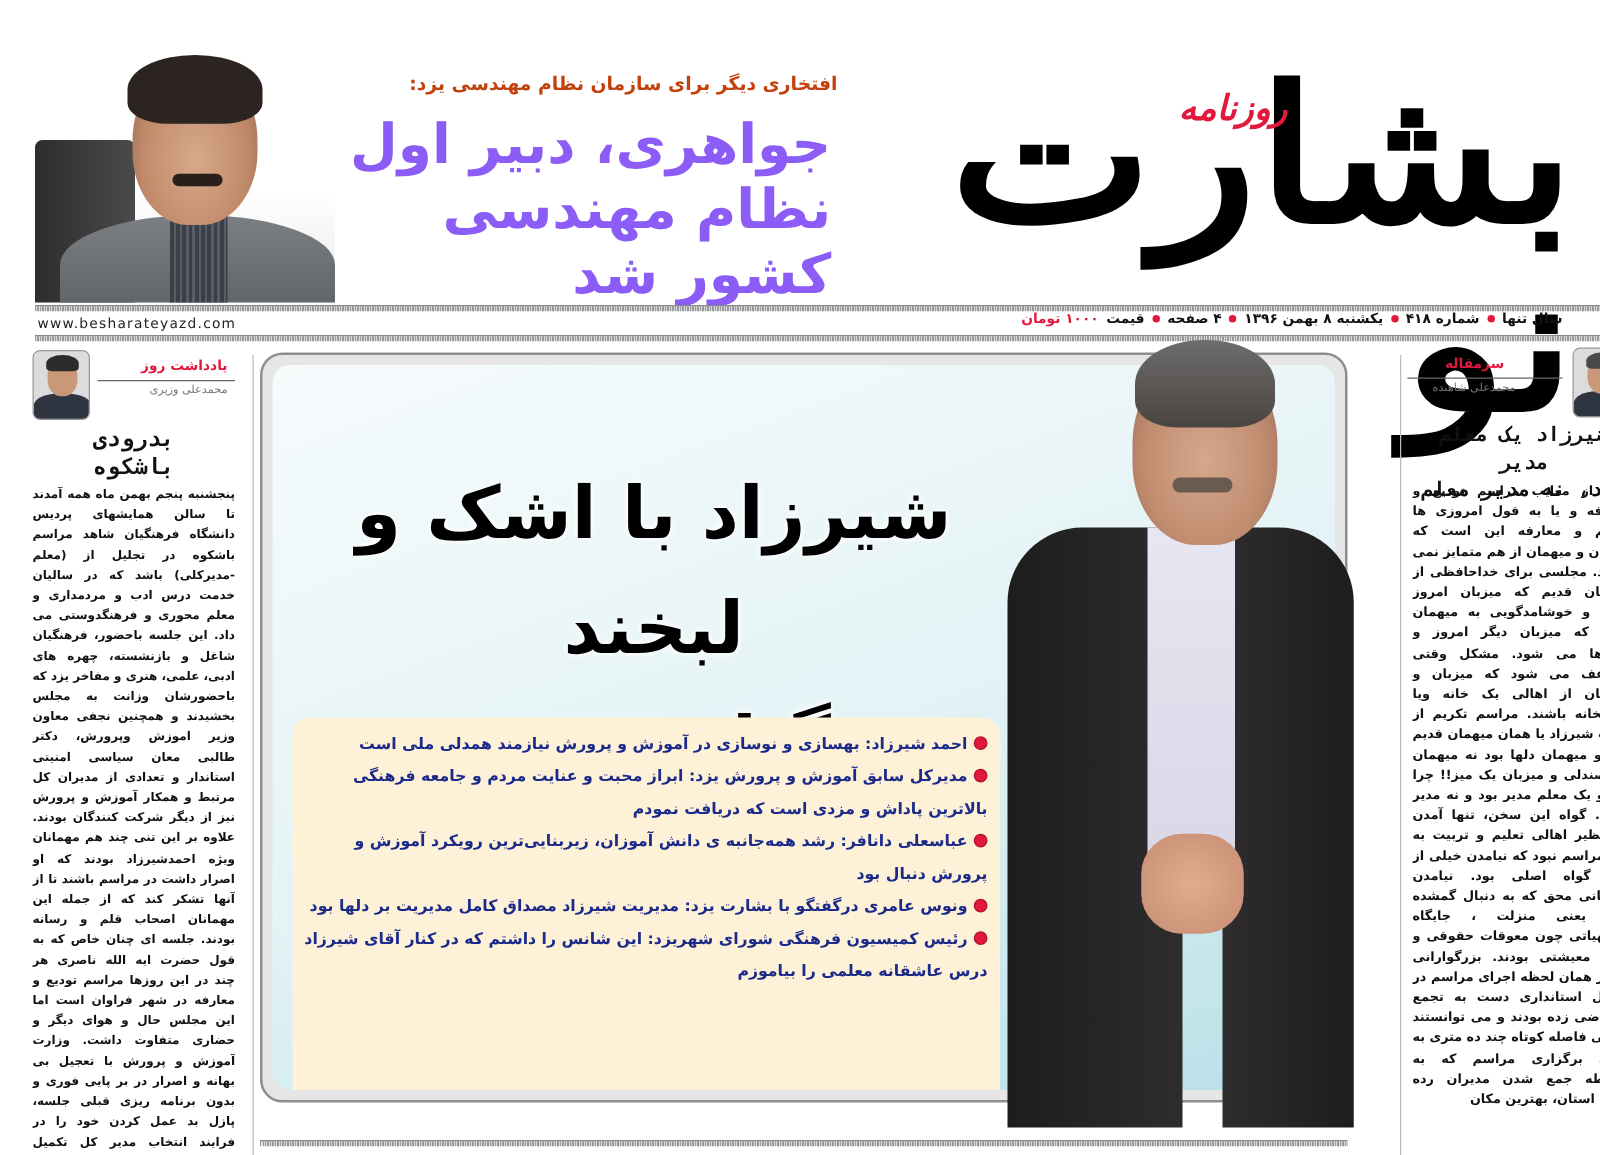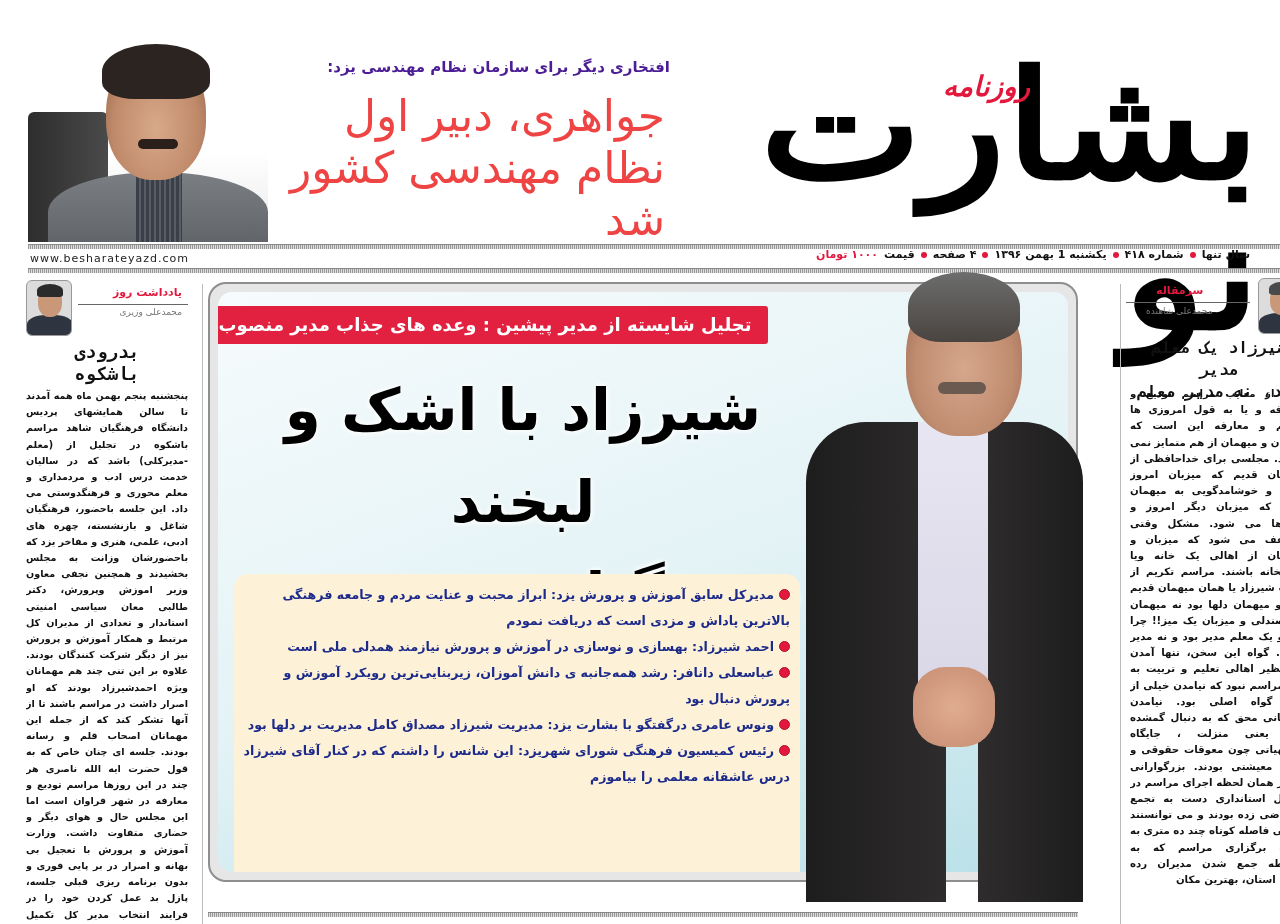--- a/index.html
+++ b/index.html
@@ -19,22 +19,22 @@
 
   
   #top-photo { left: 28px; top: 42px; width: 240px; height: 200px; background: linear-gradient(180deg,#fff 0%,#fff 55%,#e9e9e9 100%); overflow: hidden; }
   .chair { position: absolute; left: 0; top: 70px; width: 80px; height: 140px; background: linear-gradient(90deg,#2d2d2d,#4a4a4a); border-radius: 6px 6px 0 0; }
   .head-a { position: absolute; left: 78px; top: 8px; width: 100px; height: 130px; border-radius: 48% 48% 45% 45%; background: radial-gradient(ellipse at 50% 60%,#d7a98a 0%,#c08a6a 60%,#8a5d46 100%); }
   .hair-a { position: absolute; left: 74px; top: 2px; width: 108px; height: 55px; border-radius: 50% 50% 30% 30%; background: #2b2420; }
   .must-a { position: absolute; left: 110px; top: 97px; width: 40px; height: 10px; border-radius: 6px; background: #2a1f1a; }
   .suit-a { position: absolute; left: 20px; top: 130px; width: 220px; height: 80px; border-radius: 50% 50% 0 0; background: linear-gradient(180deg,#7b7f83,#5e6266); }
   .shirt-a { position: absolute; left: 108px; top: 128px; width: 46px; height: 80px; background: repeating-linear-gradient(90deg,#3b3f48 0 3px,#585c66 3px 5px); }
 
-  #top-kicker { left: 290px; top: 58px; width: 380px; text-align: right; font-size: 15px; font-weight: bold; color: #4c1d95; }
-  #top-headline { left: 270px; top: 90px; width: 395px; text-align: right; font-size: 44px; font-weight: 400; line-height: 52px; color: #ef4444; }
+  #top-kicker { left: 290px; top: 58px; width: 380px; text-align: right; font-size: 15px; font-weight: bold; color: #c2410c; }
+  #top-headline { left: 270px; top: 90px; width: 395px; text-align: right; font-size: 44px; font-weight: 700; line-height: 52px; color: #8b5cf6; }
 
   #rule-top { left: 28px; top: 244px; width: 1252px; }
   #website { left: 30px; top: 252px; font-size: 11px; letter-spacing: 1px; direction: ltr; color: #222; }
   #rule-top2 { left: 28px; top: 268px; width: 1252px; }
 
   
   #left-col { left: 26px; top: 274px; width: 162px; height: 650px; }
   #left-col .sep { position: absolute; left: 176px; top: 10px; width: 1px; height: 640px; background: #bbb; }
   .small-photo { position: absolute; width: 46px; height: 56px; border: 1px solid #999; border-radius: 6px; overflow: hidden; background: #dcdcdc; }
   .sp-head { position: absolute; left: 11px; top: 6px; width: 24px; height: 30px; border-radius: 45%; background: #c99878; }
@@ -78,21 +78,21 @@
 <div id="masthead-logo" class="abs">
   <div id="logo-word">بشارت نو</div>
   <div id="logo-sub">روزنامه</div>
 </div>
 
 <div id="meta-line" class="abs">
   <span>سال تنها</span>
   <span class="dot"></span>
   <span>شماره ۴۱۸</span>
   <span class="dot"></span>
-  <span>یکشنبه 1 بهمن ۱۳۹۶</span>
+  <span>یکشنبه ۸ بهمن ۱۳۹۶</span>
   <span class="dot"></span>
   <span>۴ صفحه</span>
   <span class="dot"></span>
   <span>قیمت</span>
   <span class="price">۱۰۰۰ تومان</span>
 </div>
 
 <div id="top-photo" class="abs">
   <div class="chair"></div>
   <div class="suit-a"></div>
@@ -141,28 +141,27 @@
   <div class="col-title" style="left:4px; right:4px; top:64px; font-size:16px;">
     <div>شیرزاد یک معلم مدیر</div>
     <div>بود، نه مدیر معلم</div>
   </div>
   <div class="body-text" style="left:4px; right:8px; top:112px; height:538px; overflow:hidden; font-size:10.2px;">یکی از معایب مراسم تودیع و معارفه و یا به قول امروزی ها تکریم و معارفه این است که میزبان و میهمان از هم متمایز نمی شوند. مجلسی برای خداحافظی از میهمان قدیم که میزبان امروز است و خوشامدگویی به میهمان جدید که میزبان دیگر امروز و فرداها می شود. مشکل وقتی مضاعف می شود که میزبان و میهمان از اهالی یک خانه ویا معلمخانه باشند. مراسم تکریم از جناب شیرزاد یا همان میهمان قدیم اما او میهمان دلها بود نه میهمان یک صندلی و میزبان یک میز!! چرا که او یک معلم مدیر بود و نه مدیر معلم. گواه این سخن، تنها آمدن کم نظیر اهالی تعلیم و تربیت به این مراسم نبود که نیامدن خیلی از آنها گواه اصلی بود. نیامدن معلمانی محق که به دنبال گمشده خود یعنی منزلت ، جایگاه وبدیهیاتی چون معوقات حقوقی و وضع معیشتی بودند. بزرگوارانی که در همان لحظه اجرای مراسم در مقابل استانداری دست به تجمع اعتراضی زده بودند و می توانستند با طی فاصله کوتاه چند ده متری به مکان برگزاری مراسم که به واسطه جمع شدن مدیران رده بالای استان، بهترین مکان</div>
 </div>
 
 <div id="feature" class="abs">
   <div id="feature-frame">
     <div id="feature-inner">
-      <div id="kicker-bar">تجلیل شایسته از مدیر پیشین : وعده های جذاب مدیر منصوب</div>
       <div id="main-headline">
         <div>شیرزاد با اشک و لبخند</div>
         <div>فرهنگیان بدرقه شد</div>
       </div>
       <div id="bullets">
+        <div class="bullet"><span class="bdot"></span><span>احمد شیرزاد: بهسازی و نوسازی در آموزش و پرورش نیازمند همدلی ملی است</span></div>
         <div class="bullet"><span class="bdot"></span><span>مدیرکل سابق آموزش و پرورش یزد: ابراز محبت و عنایت مردم و جامعه فرهنگی بالاترین پاداش و مزدی است که دریافت نمودم</span></div>
-        <div class="bullet"><span class="bdot"></span><span>احمد شیرزاد: بهسازی و نوسازی در آموزش و پرورش نیازمند همدلی ملی است</span></div>
         <div class="bullet"><span class="bdot"></span><span>عباسعلی دانافر: رشد همه‌جانبه ی دانش آموزان، زیربنایی‌ترین رویکرد آموزش و پرورش دنبال بود</span></div>
         <div class="bullet"><span class="bdot"></span><span>ونوس عامری درگفتگو با بشارت یزد: مدیریت شیرزاد مصداق کامل مدیریت بر دلها بود</span></div>
         <div class="bullet"><span class="bdot"></span><span>رئیس کمیسیون فرهنگی شورای شهریزد: این شانس را داشتم که در کنار آقای شیرزاد درس عاشقانه معلمی را بیاموزم</span></div>
       </div>
     </div>
   </div>
 </div>
 
 <div id="main-photo" class="abs">
   <div class="mp-suit-l"></div>

